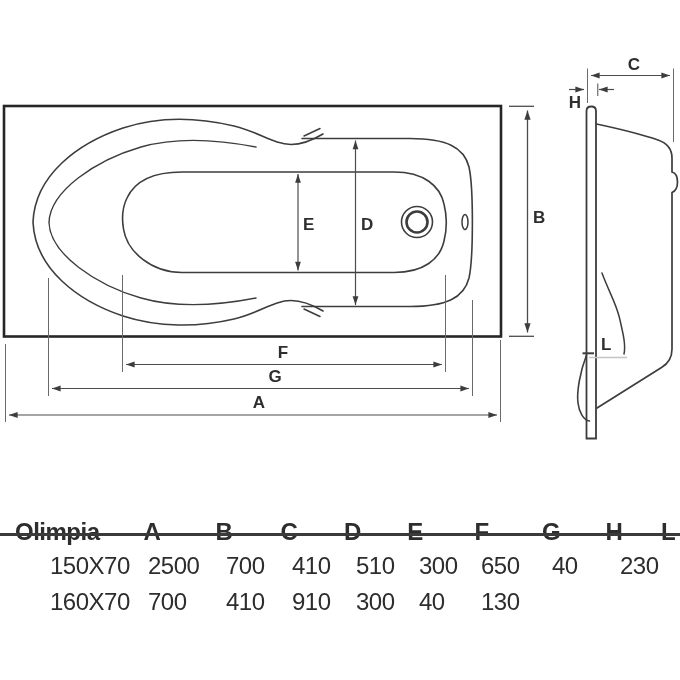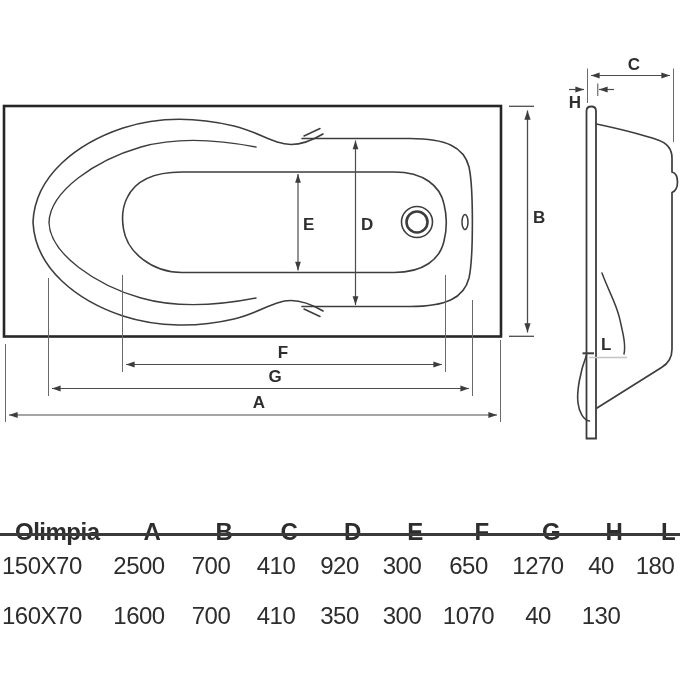--- a/index.html
+++ b/index.html
@@ -7,25 +7,25 @@
          font-family:"Liberation Sans",sans-serif;}
   .drawing{position:absolute;left:0;top:0;width:680px;height:478px;}
   svg text{font-family:"Liberation Sans",sans-serif;font-weight:bold;font-size:17px;fill:#2e2e2e;}
   
   .tbl-row{position:absolute;left:0;width:680px;height:30px;display:grid;
            grid-template-columns:100px 78px 66px 64px 63px 62px 71px 68px 58px 50px;
            align-items:center;color:#2d2d2d;}
   .cell{text-align:center;font-size:24px;letter-spacing:-0.5px;white-space:nowrap;}
   .cell.name{text-align:left;padding-left:2px;}
   .head .cell{font-weight:bold;font-size:24px;}
-  .vals .cell{font-weight:normal;}
+  .vals .cell{font-weight:normal;margin-left:48px;}
   .divider{position:absolute;left:0;top:533px;width:680px;height:3px;background:#3a3a3a;}
   .r-head{top:517px;padding-left:13px;}
   .r-1{top:551px;}
-  .r-2{top:601px;}
+  .r-2{top:587px;}
 </style>
 </head>
 <body>
 
 <div class="stage">
 
   <div class="drawing">
     <svg width="680" height="478" viewBox="0 0 680 478">
       <defs>
         <marker id="arr" viewBox="0 0 8 6" refX="7.6" refY="3" markerWidth="8" markerHeight="6" orient="auto-start-reverse">
@@ -137,34 +137,31 @@
       <div class="cell">L</div>
     </div>
 
     <div class="divider"></div>
 
     <div class="tbl-row vals r-1">
       <div class="cell name">150X70</div>
       <div class="cell">2500</div>
       <div class="cell">700</div>
       <div class="cell">410</div>
-      <div class="cell">920</div>
+      <div class="cell">510</div>
       <div class="cell">300</div>
       <div class="cell">650</div>
-      <div class="cell">1270</div>
       <div class="cell">40</div>
-      <div class="cell">180</div>
+      <div class="cell">230</div>
     </div>
 
     <div class="tbl-row vals r-2">
       <div class="cell name">160X70</div>
-      <div class="cell">1600</div>
       <div class="cell">700</div>
       <div class="cell">410</div>
-      <div class="cell">350</div>
+      <div class="cell">910</div>
       <div class="cell">300</div>
-      <div class="cell">1070</div>
       <div class="cell">40</div>
       <div class="cell">130</div>
     </div>
   </div>
 
 </div>
 
 </body></html>

